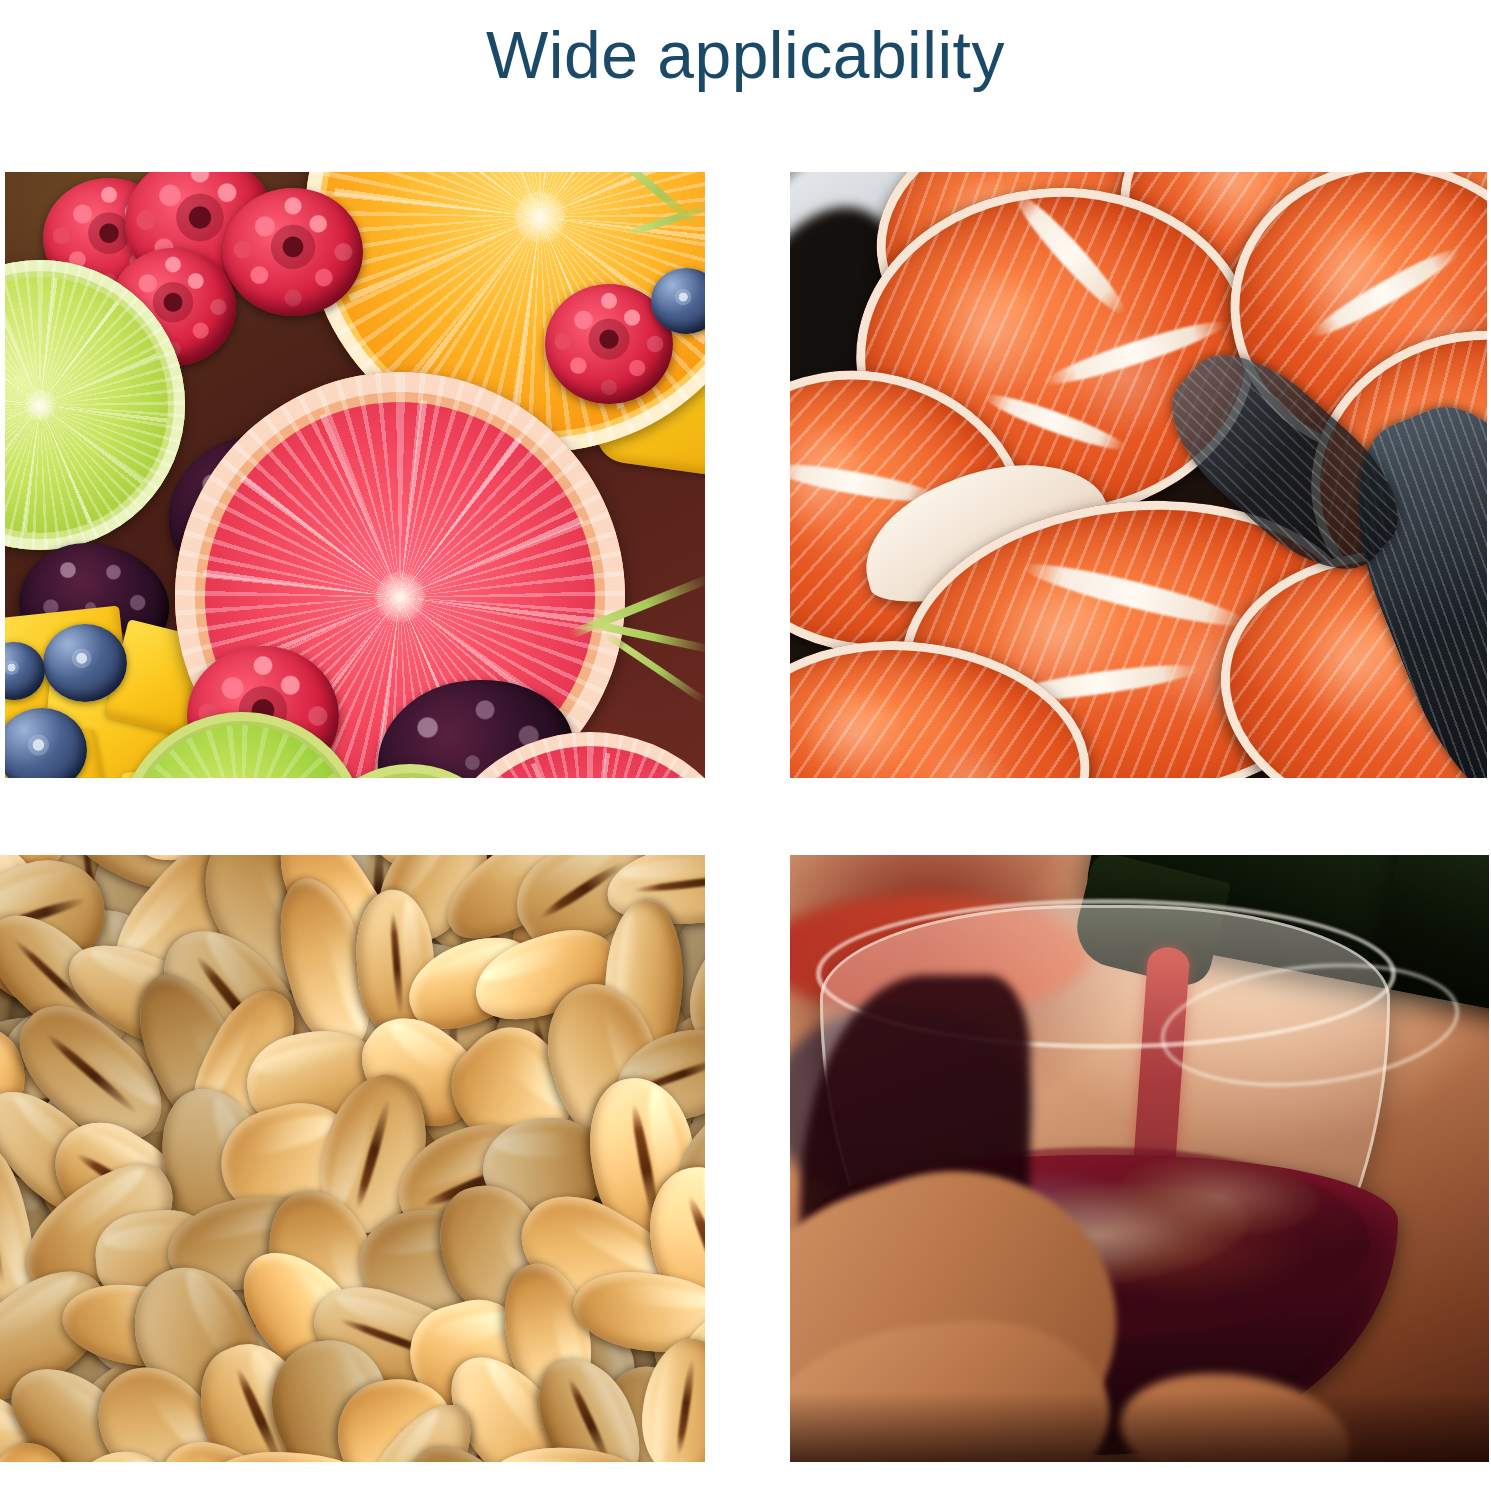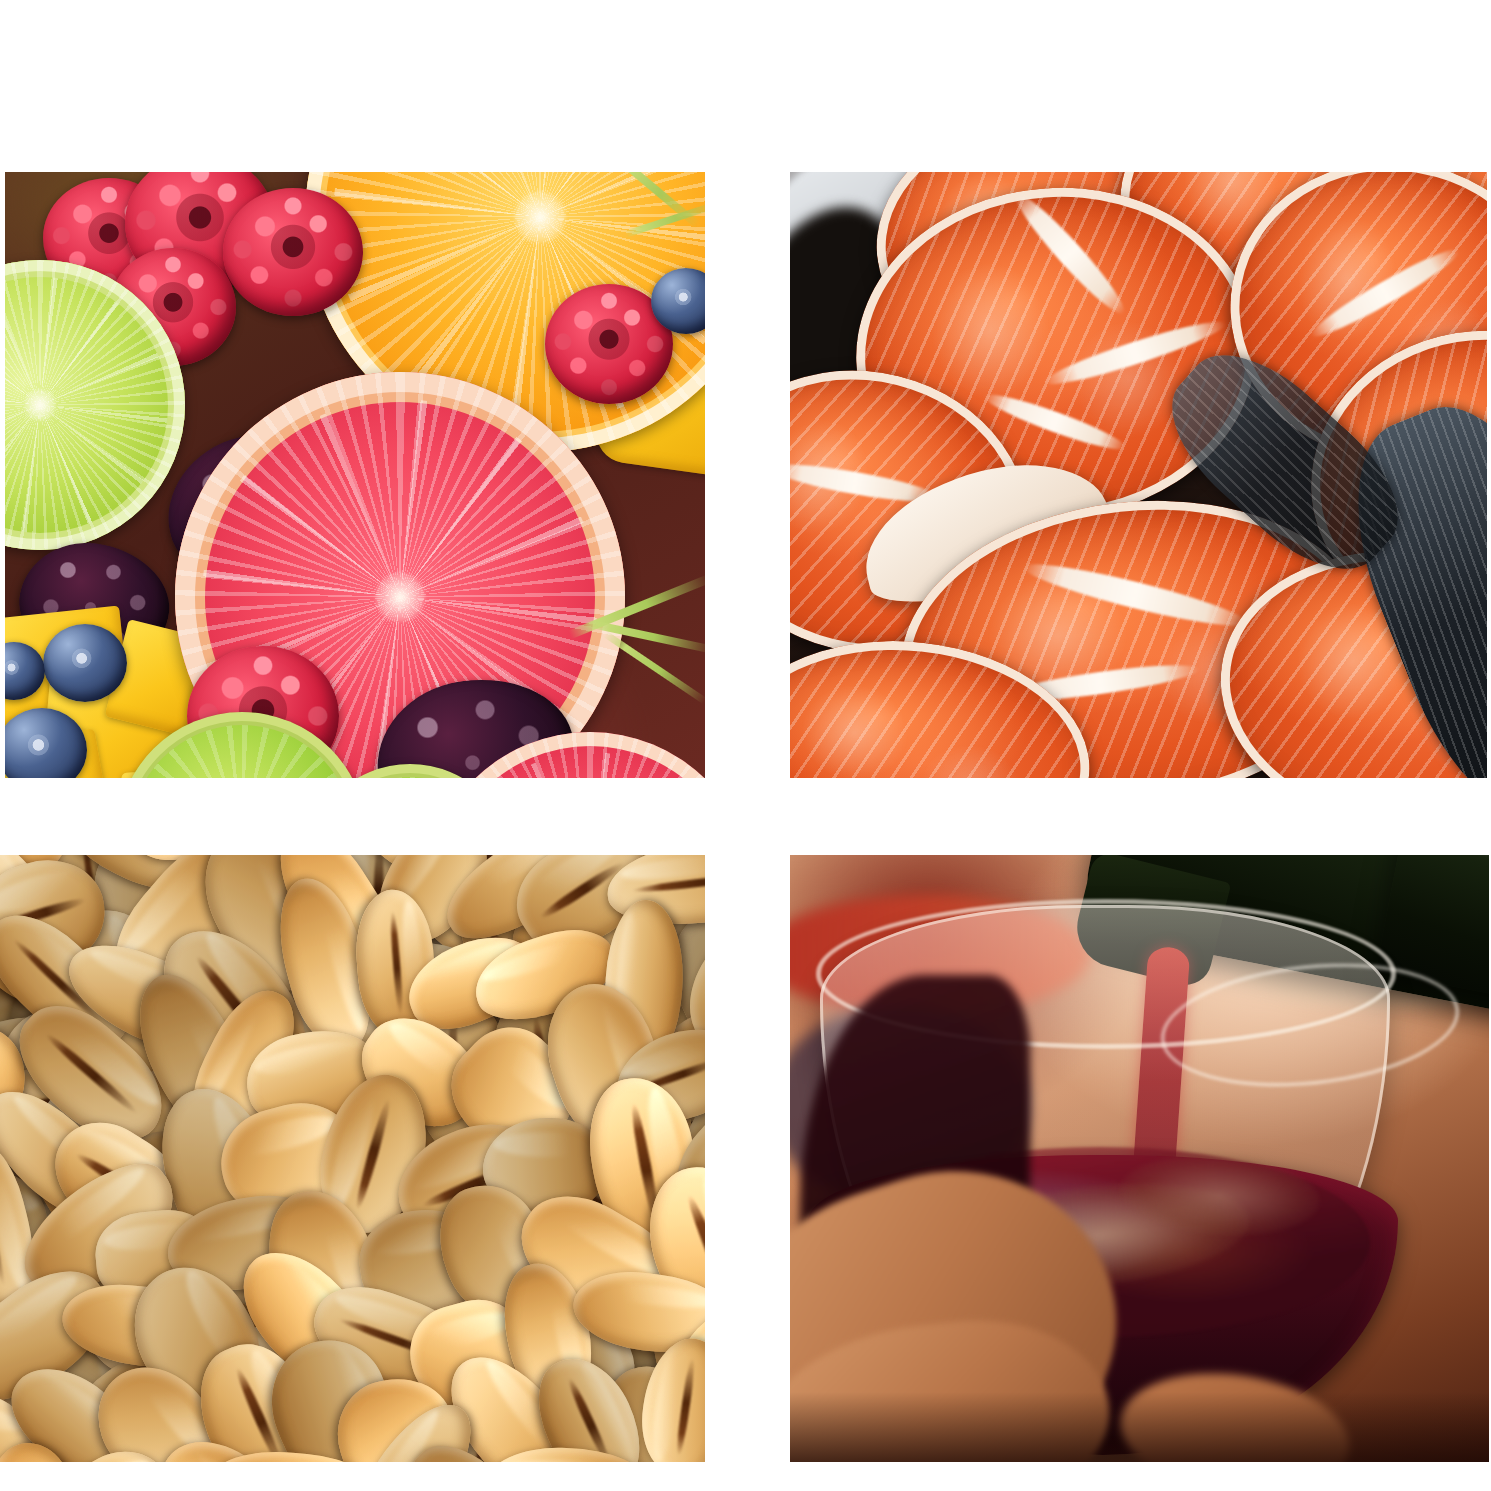--- a/index.html
+++ b/index.html
@@ -274,20 +274,21 @@
     background:linear-gradient(140deg,#d79a6a 0%,#b9764a 48%,#8a4f2c 100%);
     filter:blur(3px);
   }
   .blurband{filter:blur(7px);}
 </style>
 </head>
 <body>
 
 <div class="page">
 
+  <div class="title">Wide applicability</div>
 
   <div class="panel" id="panel-fruit" style="left: 5px; top: 172px; width: 700px; height: 606px;">
     <div class="f-bg layer"></div>
 
     <div class="el mango" style="left:470px;top:-10px;width:270px;height:190px;transform:rotate(-12deg);border-radius:30px 60px 10px 20px;"></div>
     <div class="el mango" style="left:600px;top:110px;width:180px;height:190px;transform:rotate(8deg);border-radius:20px 10px 40px 30px;"></div>
 
     <div class="el citrus orangef" style="left:300px;top:-190px;width:470px;height:470px;">
       <div class="segs"></div>
         <div class="pulp"></div>

